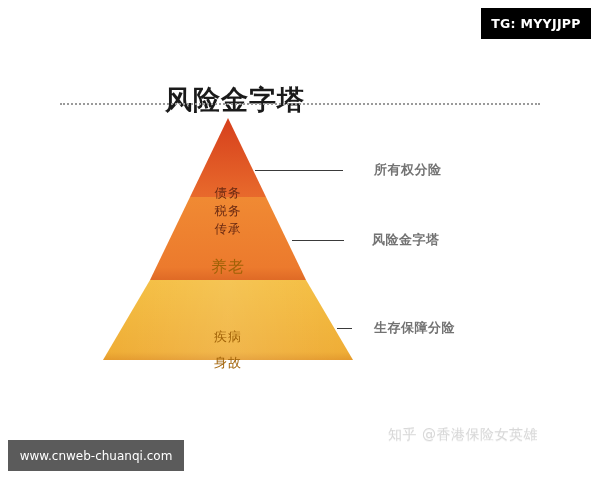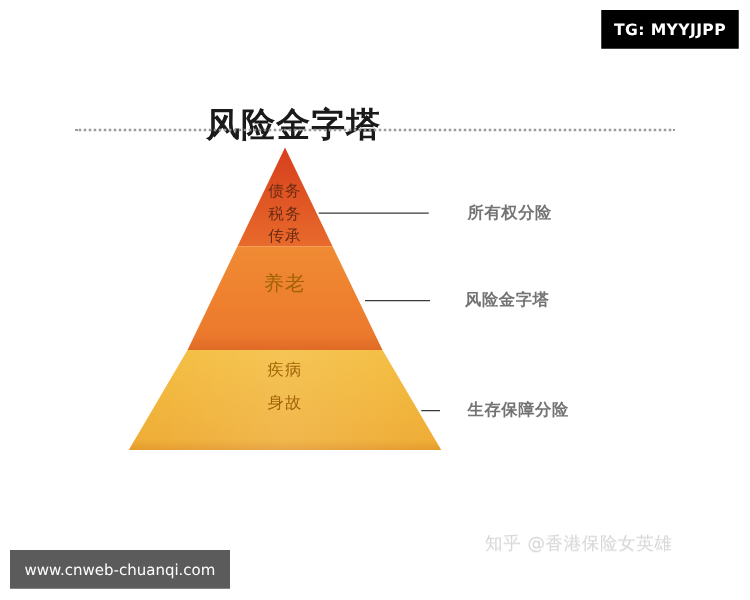--- a/index.html
+++ b/index.html
@@ -24,21 +24,21 @@
       letter-spacing: 1px;
     }
     .divider {
       position: absolute; left: 60px; top: 103px; width: 480px; height: 0;
       border-top: 2px dotted #9a9a9a;
     }
     .pyramid { position: absolute; left: 0; top: 0; width: 600px; height: 480px; }
 
     .tier-text {
       position: absolute; font-family: "DejaVu Serif", serif; color: #6b2a12; text-align: center;
-      display: flex; flex-direction: column; 
+      display: flex; flex-direction: column;  margin-top: 40px;
     }
     .tier-text span { display: block; }
     .tier1 { left: 198px; top: 144px; width: 60px; font-size: 12.5px; line-height: 18px; letter-spacing: 1px; }
     .tier2 { left: 168px; top: 214px; width: 120px; font-size: 16px; line-height: 25px; letter-spacing: 1px; }
     .tier3 { left: 158px; top: 284px; width: 140px; font-size: 13px; line-height: 26px; letter-spacing: 1px; }
     .tier2, .tier3 { color: #a16207; }
 
     .leader { position: absolute; height: 0; border-top: 1.5px solid #3a3a3a; }
     .leader1 { left: 255px; top: 170px; width: 88px; }
     .leader2 { left: 292px; top: 240px; width: 52px; }

